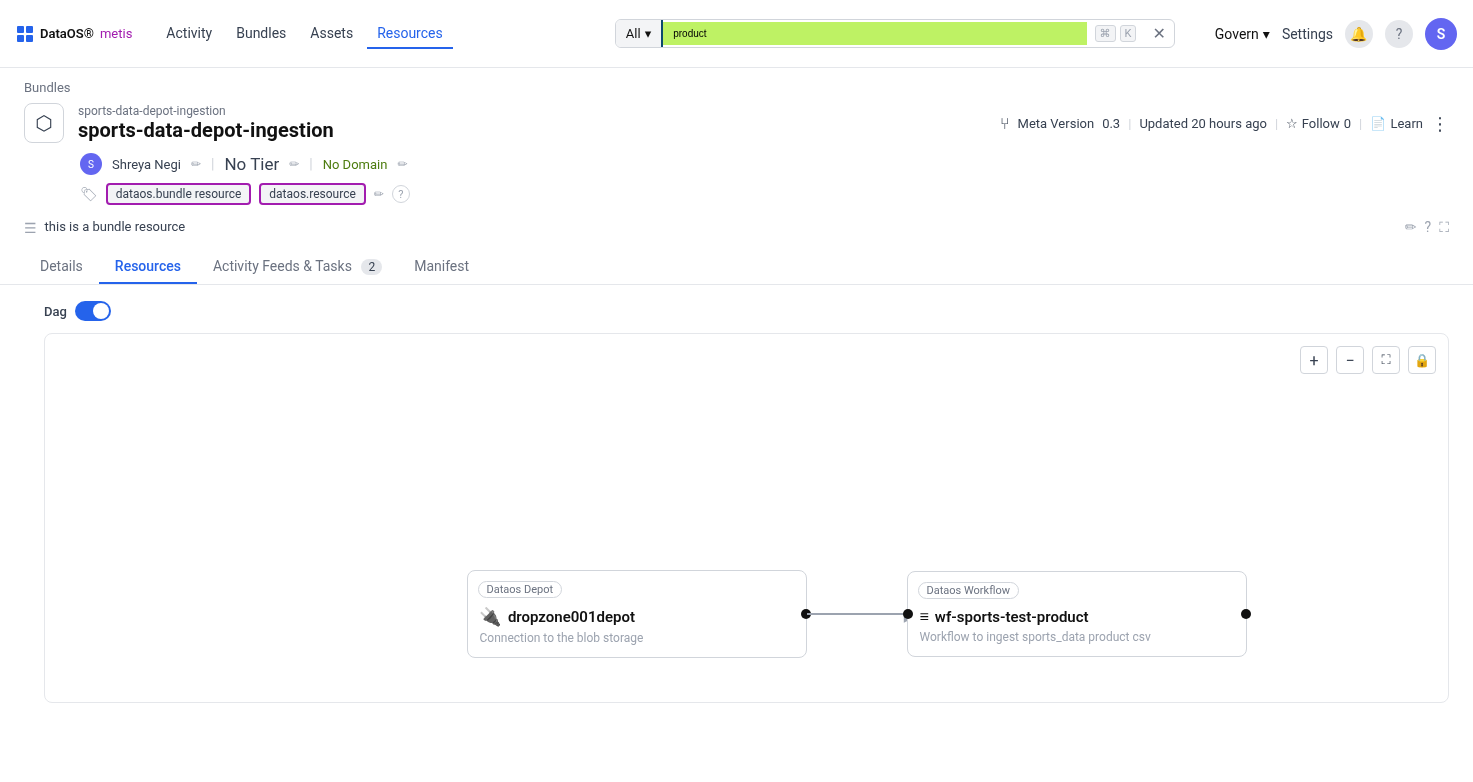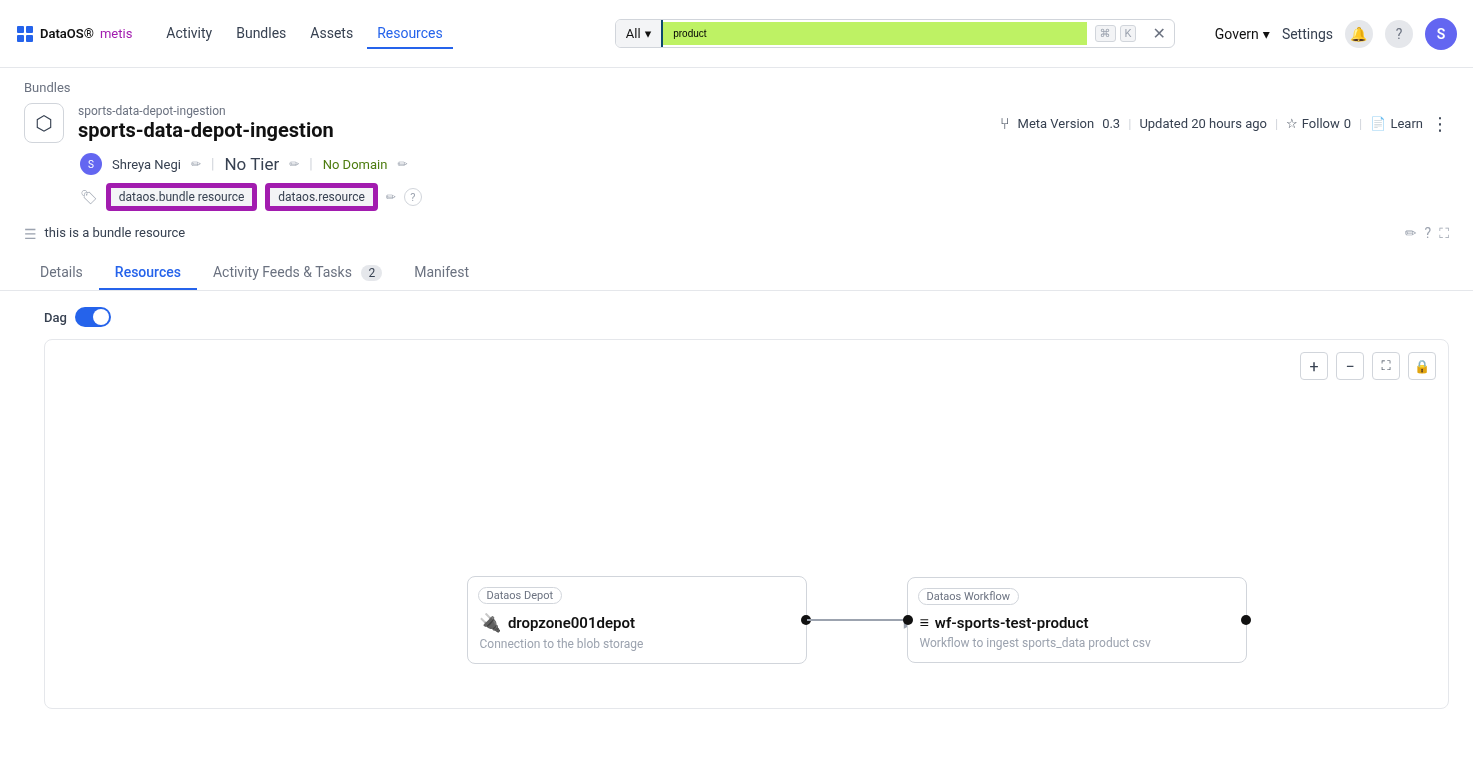--- a/index.html
+++ b/index.html
@@ -57,21 +57,21 @@
     .owner-avatar { width: 22px; height: 22px; border-radius: 50%; background: #6366f1; display: flex; align-items: center; justify-content: center; font-size: 10px; color: #fff; }
     .owner-name { font-size: 13px; color: #374151; }
     .edit-icon { color: #9ca3af; font-size: 12px; cursor: pointer; }
     .tier-text { font-size: 17px; color: #374151; }
     .domain-text { font-size: 13px; color: #4d7c0f; }
     .sep-dot { color: #d1d5db; }
 
     
     .tags-row { display: flex; align-items: center; gap: 8px; padding: 8px 80px 0; flex-wrap: wrap; }
     .tag-icon { color: #9ca3af; font-size: 14px; }
-    .tag-badge { background: #f3f4f6; border: 5px solid #a21caf; border-radius: 4px; padding: 2px 8px; font-size: 12px; color: #374151; }
+    .tag-badge { background: #f3f4f6; border: 2px solid #a21caf; border-radius: 4px; padding: 2px 8px; font-size: 12px; color: #374151; }
     .tags-edit-icon { color: #9ca3af; font-size: 12px; cursor: pointer; }
     .tags-help-icon { color: #9ca3af; font-size: 14px; cursor: pointer; border: 1px solid #d1d5db; border-radius: 50%; width: 18px; height: 18px; display: flex; align-items: center; justify-content: center; font-size: 11px; }
 
     
     .description-row { display: flex; align-items: flex-start; padding: 14px 24px 0; color: #374151; font-size: 13px; gap: 8px; }
     .desc-icon { color: #9ca3af; font-size: 14px; margin-top: 1px; }
     .desc-text { flex: 1; }
     .desc-actions { display: flex; gap: 8px; }
     .desc-action-icon { color: #9ca3af; cursor: pointer; font-size: 14px; }
 

